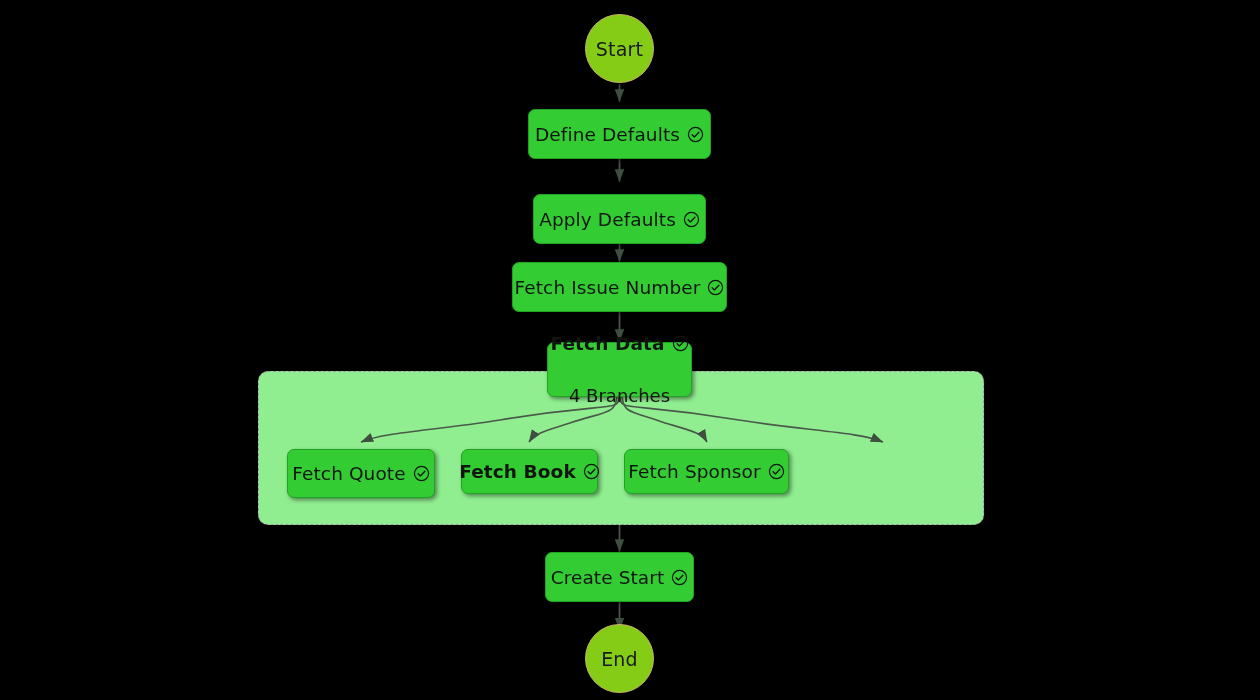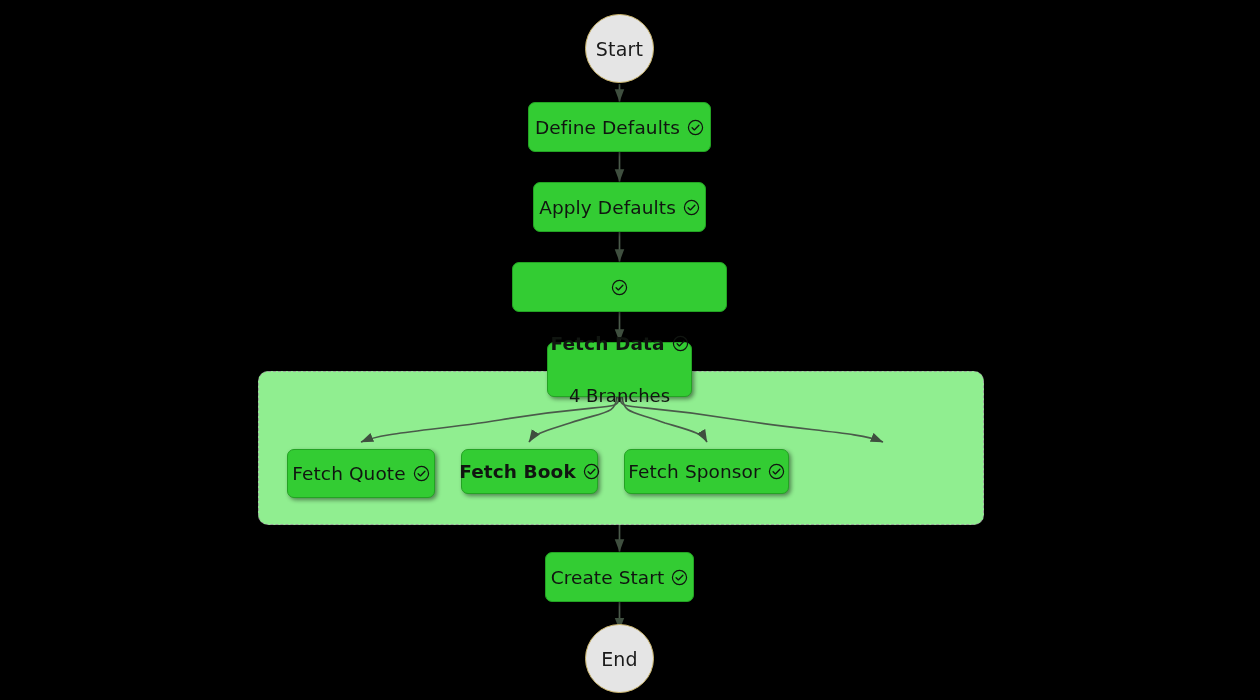--- a/index.html
+++ b/index.html
@@ -26,21 +26,21 @@
     background: #90ee90;
     border: 1px dashed #9e9e9e;
     border-radius: 10px;
     box-sizing: border-box;
   }
 
   
   .terminal {
     position: absolute;
     border-radius: 50%;
-    background: #e5e5e5;
+    background: #84cc16;
     border: 1.2px solid #c9b36a;
     box-sizing: border-box;
     display: flex;
     align-items: center;
     justify-content: center;
     box-shadow: 2px 2px 4px rgba(0,0,0,0.45);
   }
   .terminal span {
     font-size: 19px;
     color: #1a1a1a;
@@ -131,46 +131,47 @@
       <path d="M619.5,525 L619.5,551.5"></path>
 
       <path d="M619.5,602 L619.5,630"></path>
     </g>
   </svg>
 
   <div class="terminal" style="left:585px; top:14px; width:69px; height:69px;">
     <span>Start</span>
   </div>
 
-  <div class="node" style="left:528px; top:102px; width:183px; height:50px;">
+  <div class="node" style="left:528px; top:109px; width:183px; height:50px;">
     <div class="line1">
       <span class="label">Define Defaults</span>
       <span class="check">
         <svg width="17" height="17" viewBox="0 0 24 24">
           <circle cx="12" cy="12" r="10" fill="none" stroke="#101510" stroke-width="1.7"></circle>
           <path d="M7.2 12.4 L10.4 15.4 L16.8 8.8" fill="none" stroke="#101510" stroke-width="1.9" stroke-linecap="round" stroke-linejoin="round"></path>
         </svg>
       </span>
     </div>
   </div>
 
-  <div class="node" style="left:533px; top:182px; width:173px; height:50px;">
+  <div class="node" style="left:533px; top:194px; width:173px; height:50px;">
     <div class="line1">
       <span class="label">Apply Defaults</span>
       <span class="check">
         <svg width="17" height="17" viewBox="0 0 24 24">
           <circle cx="12" cy="12" r="10" fill="none" stroke="#101510" stroke-width="1.7"></circle>
           <path d="M7.2 12.4 L10.4 15.4 L16.8 8.8" fill="none" stroke="#101510" stroke-width="1.9" stroke-linecap="round" stroke-linejoin="round"></path>
         </svg>
       </span>
     </div>
   </div>
 
   <div class="node" style="left:512px; top:262px; width:215px; height:50px;">
     <div class="line1">
+      <span class="label">Fetch Issue Number</span>
       <span class="check">
         <svg width="17" height="17" viewBox="0 0 24 24">
           <circle cx="12" cy="12" r="10" fill="none" stroke="#101510" stroke-width="1.7"></circle>
           <path d="M7.2 12.4 L10.4 15.4 L16.8 8.8" fill="none" stroke="#101510" stroke-width="1.9" stroke-linecap="round" stroke-linejoin="round"></path>
         </svg>
       </span>
     </div>
   </div>
 
   <div class="node multi" style="left:547px; top:342px; width:145px; height:55px;gap:30px;">

